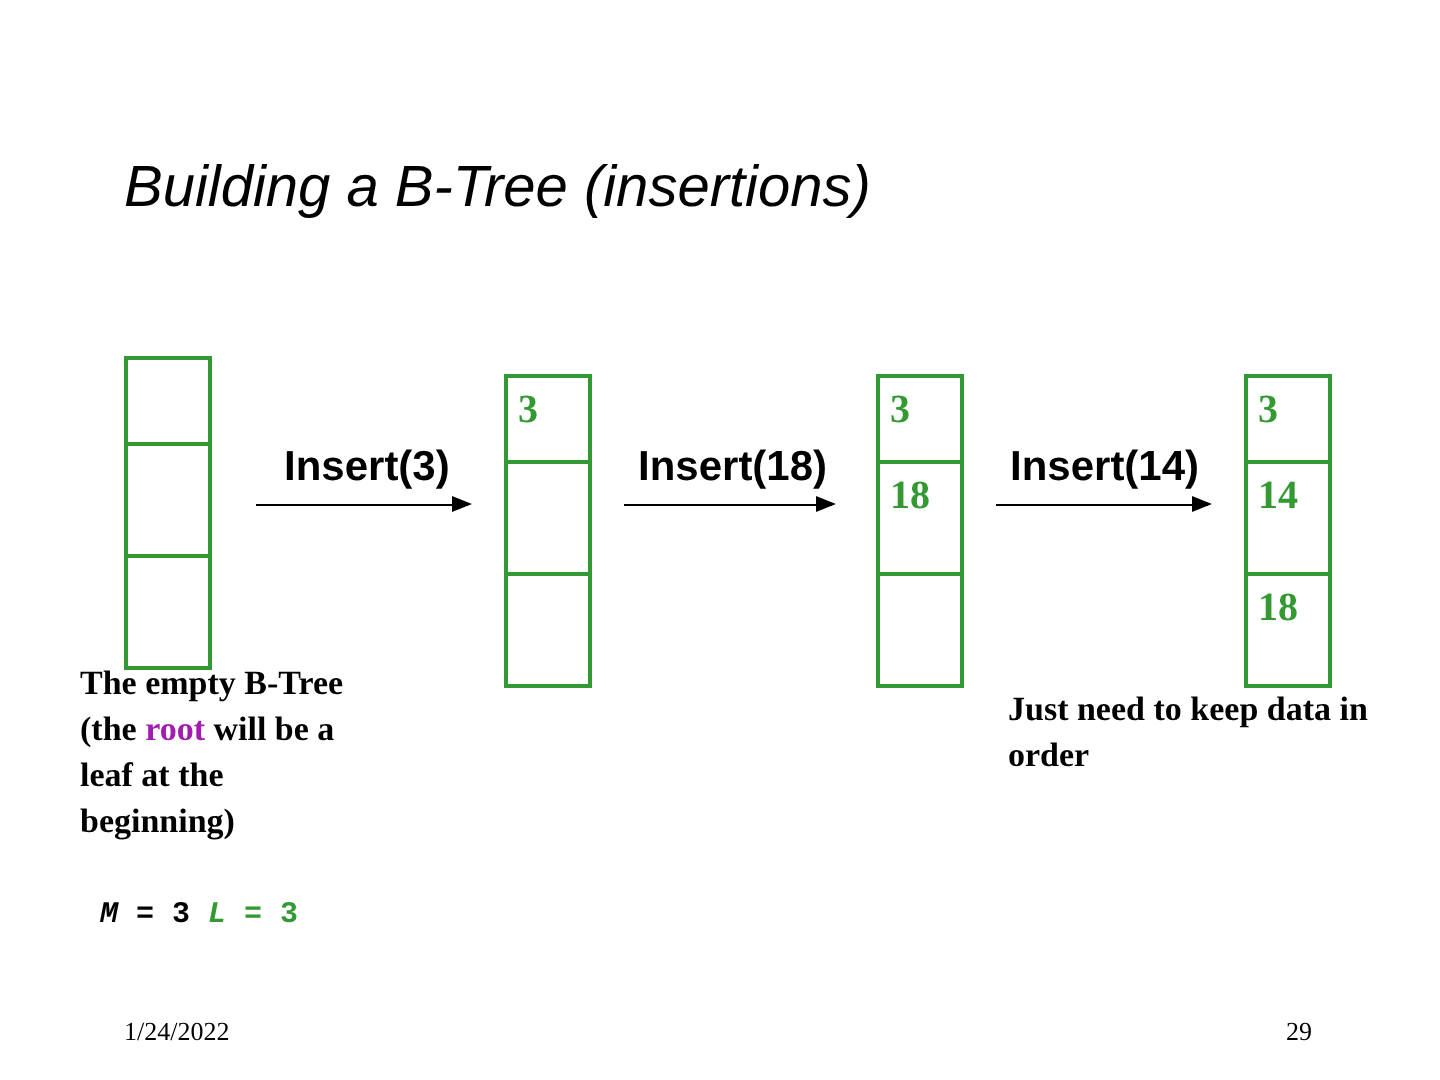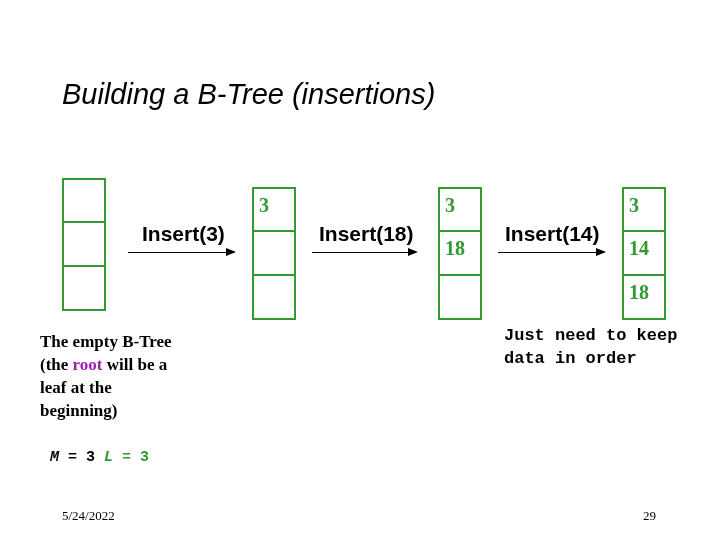--- a/index.html
+++ b/index.html
@@ -1,20 +1,20 @@
 <!DOCTYPE html>
 <html><head>
 <meta charset="utf-8">
 <style>
   html, body { margin: 0; padding: 0; }
   body { width: 720px; height: 540px; background: #ffffff; position: relative; overflow: hidden; }
   .abs { position: absolute; }
   .title { left: 62px; top: 50px; font-family: "Liberation Sans", sans-serif; font-style: italic; font-size: 29px; color: #000; white-space: nowrap; margin-top: 28px; }
   .node { border: 2px solid #339933; width: 40px; box-sizing: content-box; }
-  .cell { height: 44px; border-top: 2px solid #339933; box-sizing: border-box; font-family: "Liberation Serif", serif; font-weight: bold; font-size: 20px; color: #339933; padding: 4px 0 0 5px; line-height: 24px; }
+  .cell { height: 56px; border-top: 2px solid #339933; box-sizing: border-box; font-family: "Liberation Serif", serif; font-weight: bold; font-size: 20px; color: #339933; padding: 4px 0 0 5px; line-height: 24px; }
   .cell:first-child { border-top: none; height: 41px; }
   .op { font-family: Liberation Sans, sans-serif; font-weight: bold; font-size: 21px; color: #000; white-space: nowrap; }
   .arrow { height: 0; border-top: 1.5px solid #000; }
   .arrow::after { content: ""; position: absolute; right: -2px; top: -5px; width: 0; height: 0; border-left: 10px solid #000; border-top: 4px solid transparent; border-bottom: 4px solid transparent; }
   .note { font-family: "Liberation Serif", serif; font-weight: bold; font-size: 17px; line-height: 23px; color: #000; }
   .red { color: #a21caf; }
   .params { font-family: "Liberation Mono", monospace; font-size: 15px; font-weight: bold; color: #000; white-space: pre; }
   .params .green { color: #339933; }
   .params i { font-style: italic; }
   .footer { font-family: "Liberation Serif", serif; font-size: 13px; color: #000; }
@@ -53,16 +53,16 @@
   <div class="cell">14</div>
   <div class="cell">18</div>
 </div>
 
 <div class="abs note" style="left:40px; top:330px; width:150px;">
   <span>The empty B-Tree (the </span><span class="red">root</span><span> will be a leaf at the beginning)</span>
 </div>
 
 <div class="abs params" style="left:50px; top:449px;"><i>M</i><span> = 3 </span><span class="green"><i>L</i><span> = 3</span></span></div>
 
-<div class="abs note" style="left:504px; top:324px; width:200px;font-family:Liberation Mono, monospace;">Just need to keep data in order</div>
+<div class="abs note" style="left:504px; top:343px; width:200px;">Just need to keep data in order</div>
 
-<div class="abs footer" style="left:62px; top:508px;">5/24/2022</div>
+<div class="abs footer" style="left:62px; top:508px;">1/24/2022</div>
 <div class="abs footer" style="left:643px; top:508px;">29</div>
 
 </body></html>

